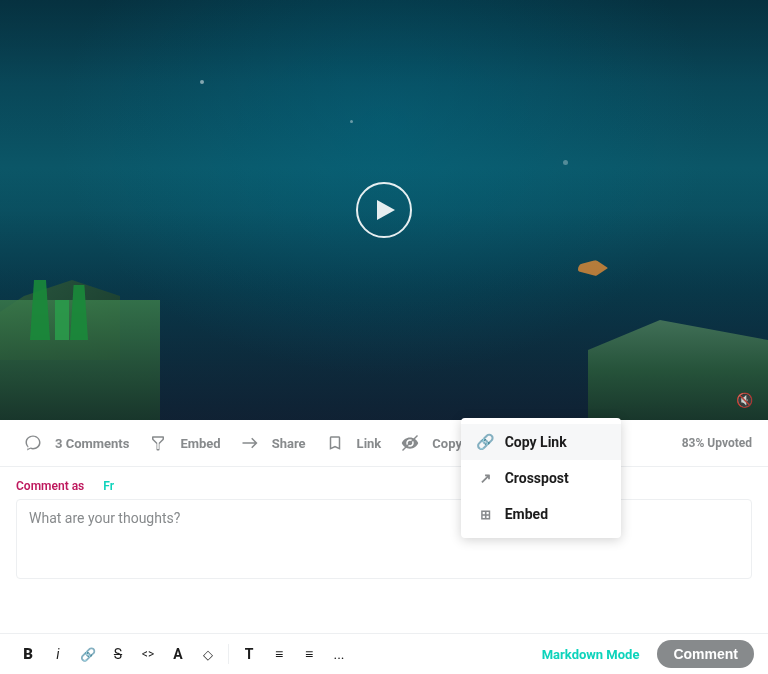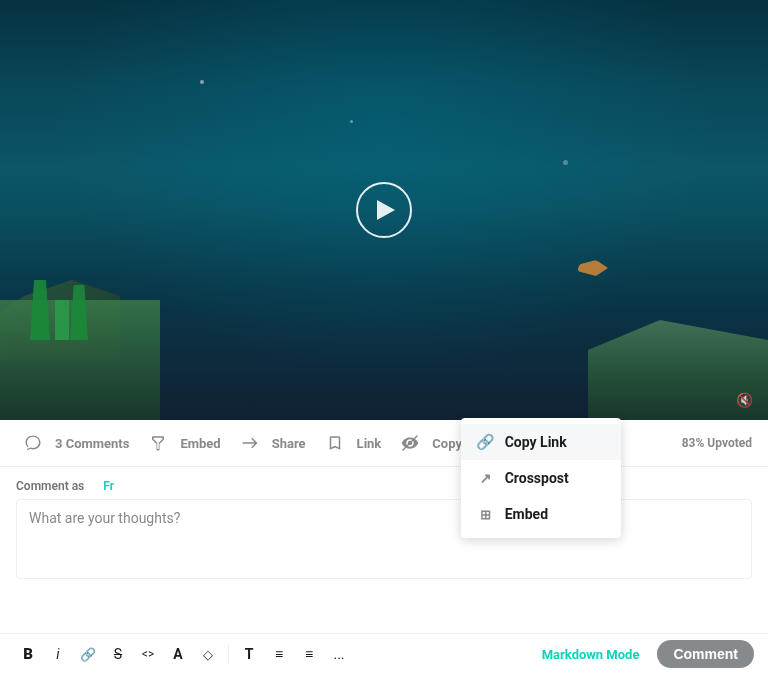--- a/index.html
+++ b/index.html
@@ -95,21 +95,21 @@
       padding: 12px 16px 8px;
       background: #fff;
       position: relative;
     }
     .comment-as {
       font-size: 12px;
       color: #878a8c;
       margin-bottom: 6px;
     }
     .comment-as span {
-      color: #737373;
+      color: #be185d;
       font-weight: 600;
     }
     .comment-textarea-wrapper {
       border: 1px solid #edeff1;
       border-radius: 4px;
       min-height: 80px;
       padding: 10px 12px;
       font-size: 14px;
       color: #878a8c;
       background: #fff;

